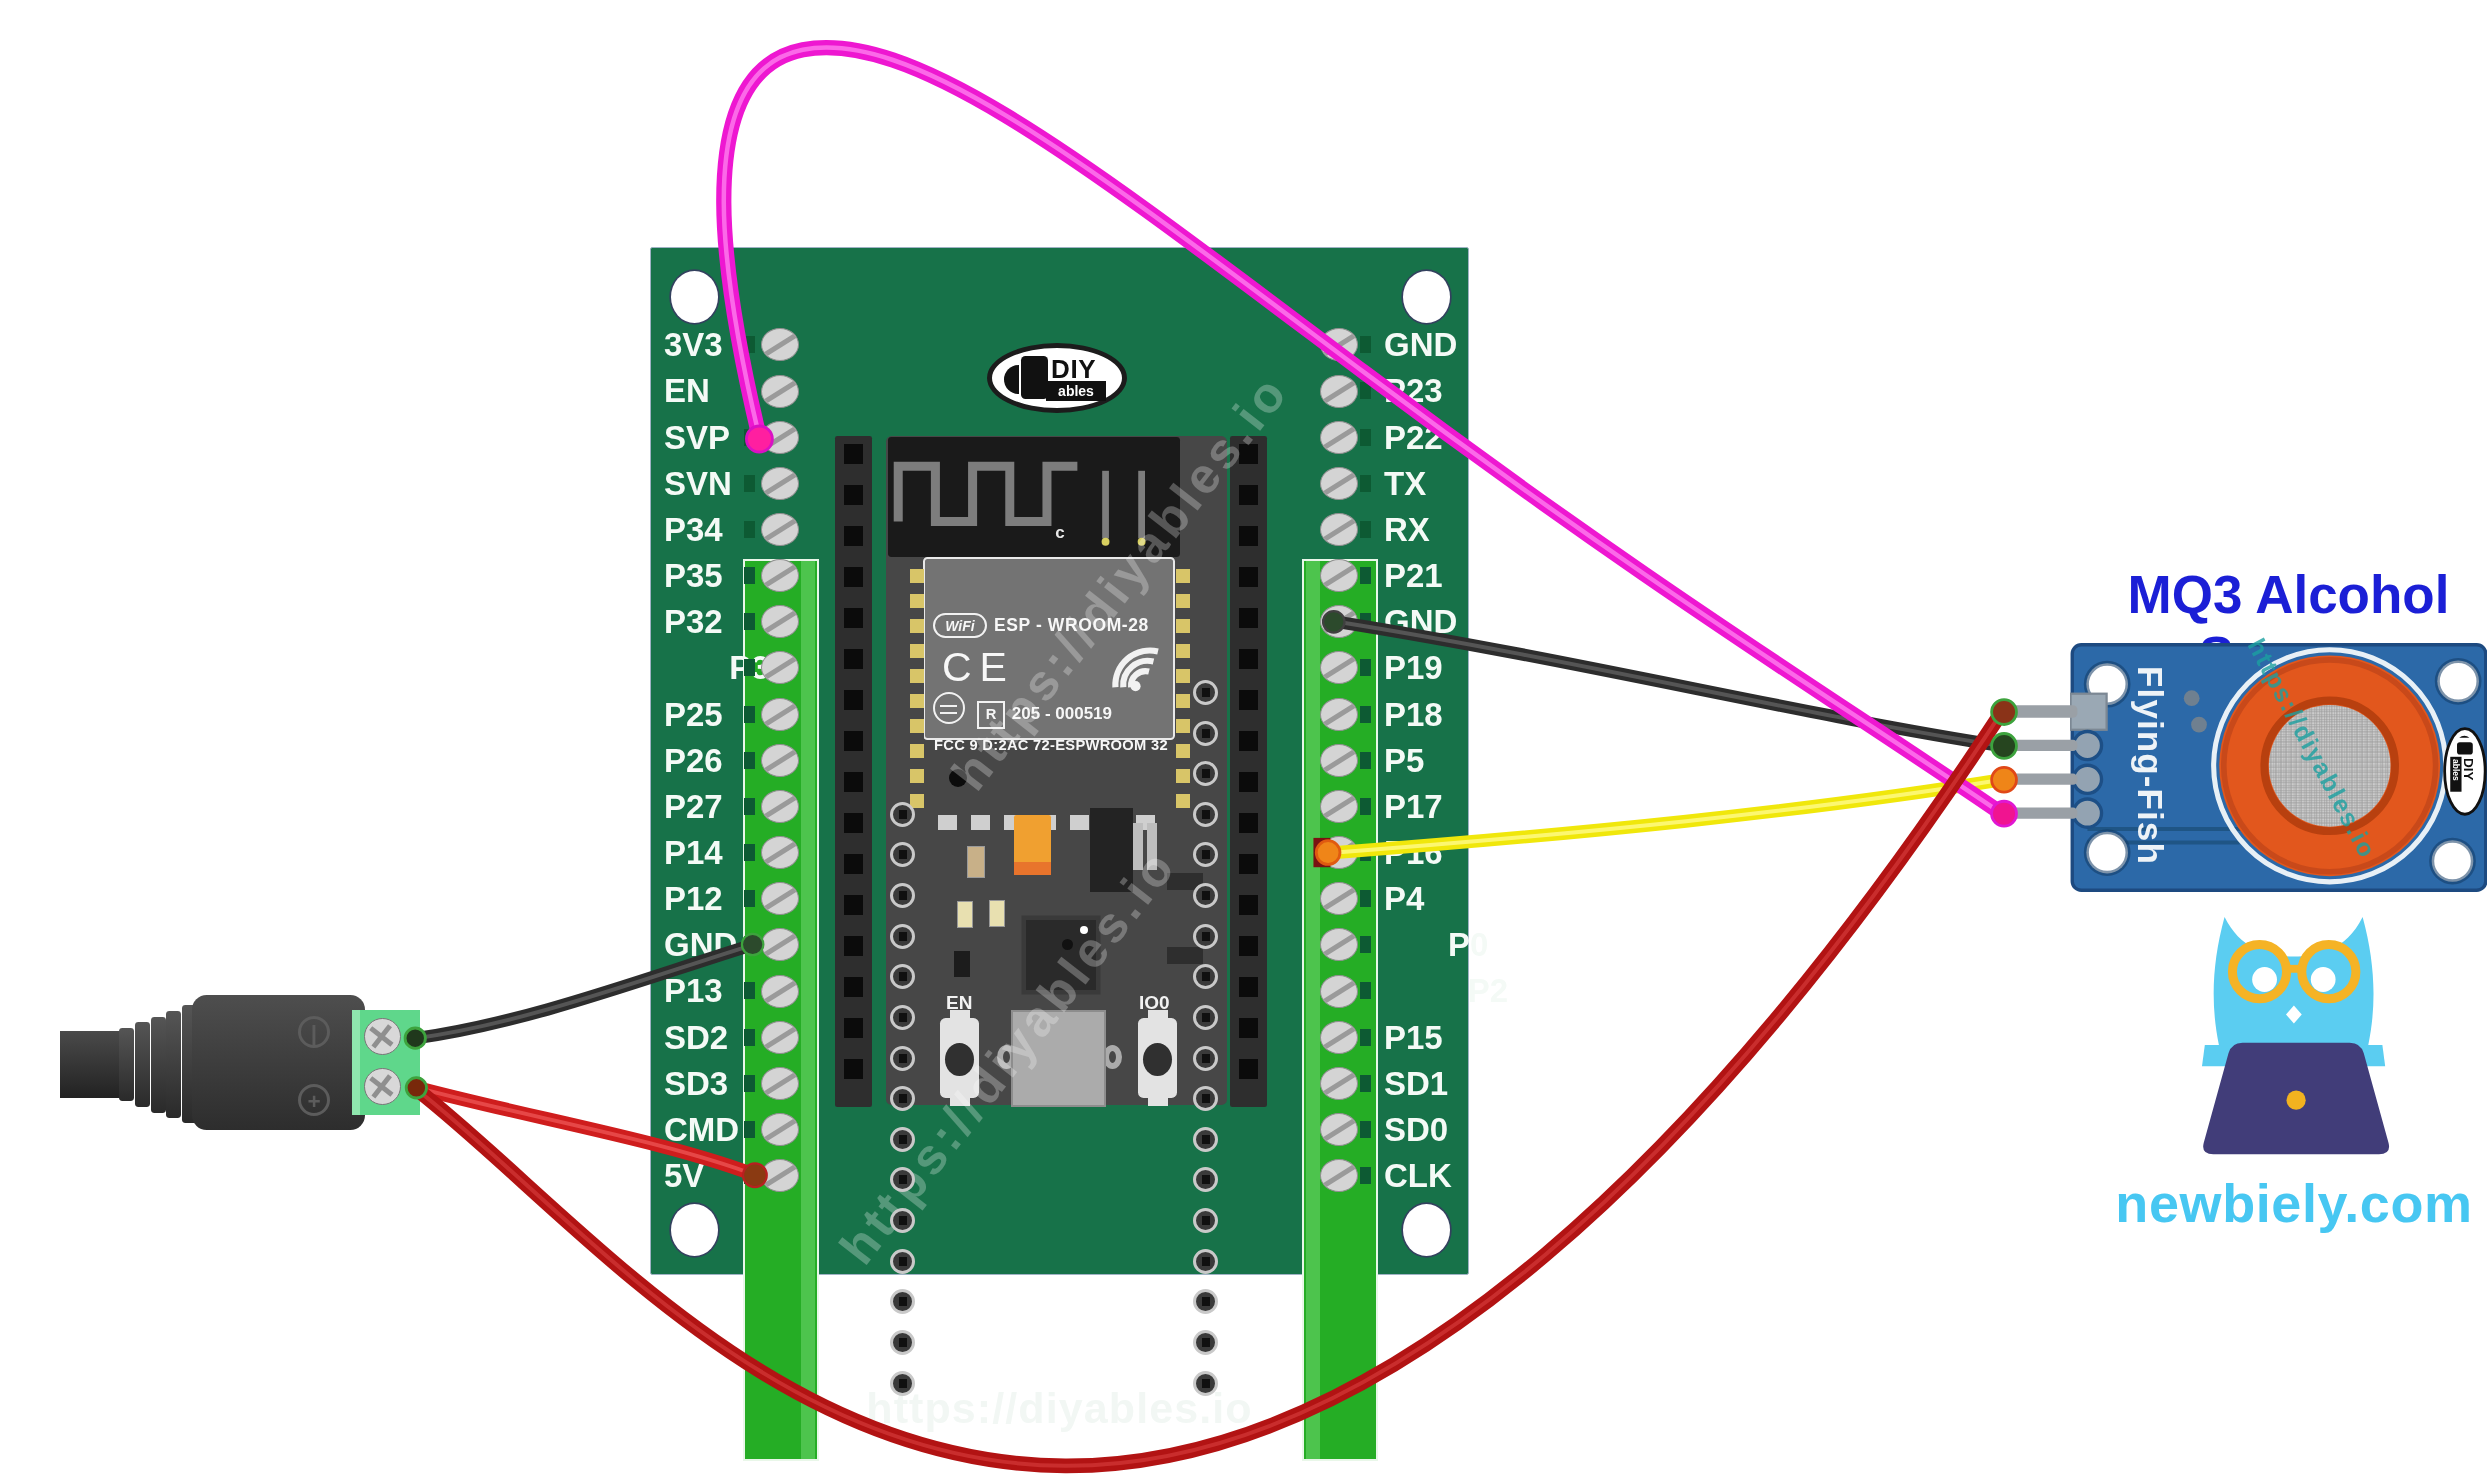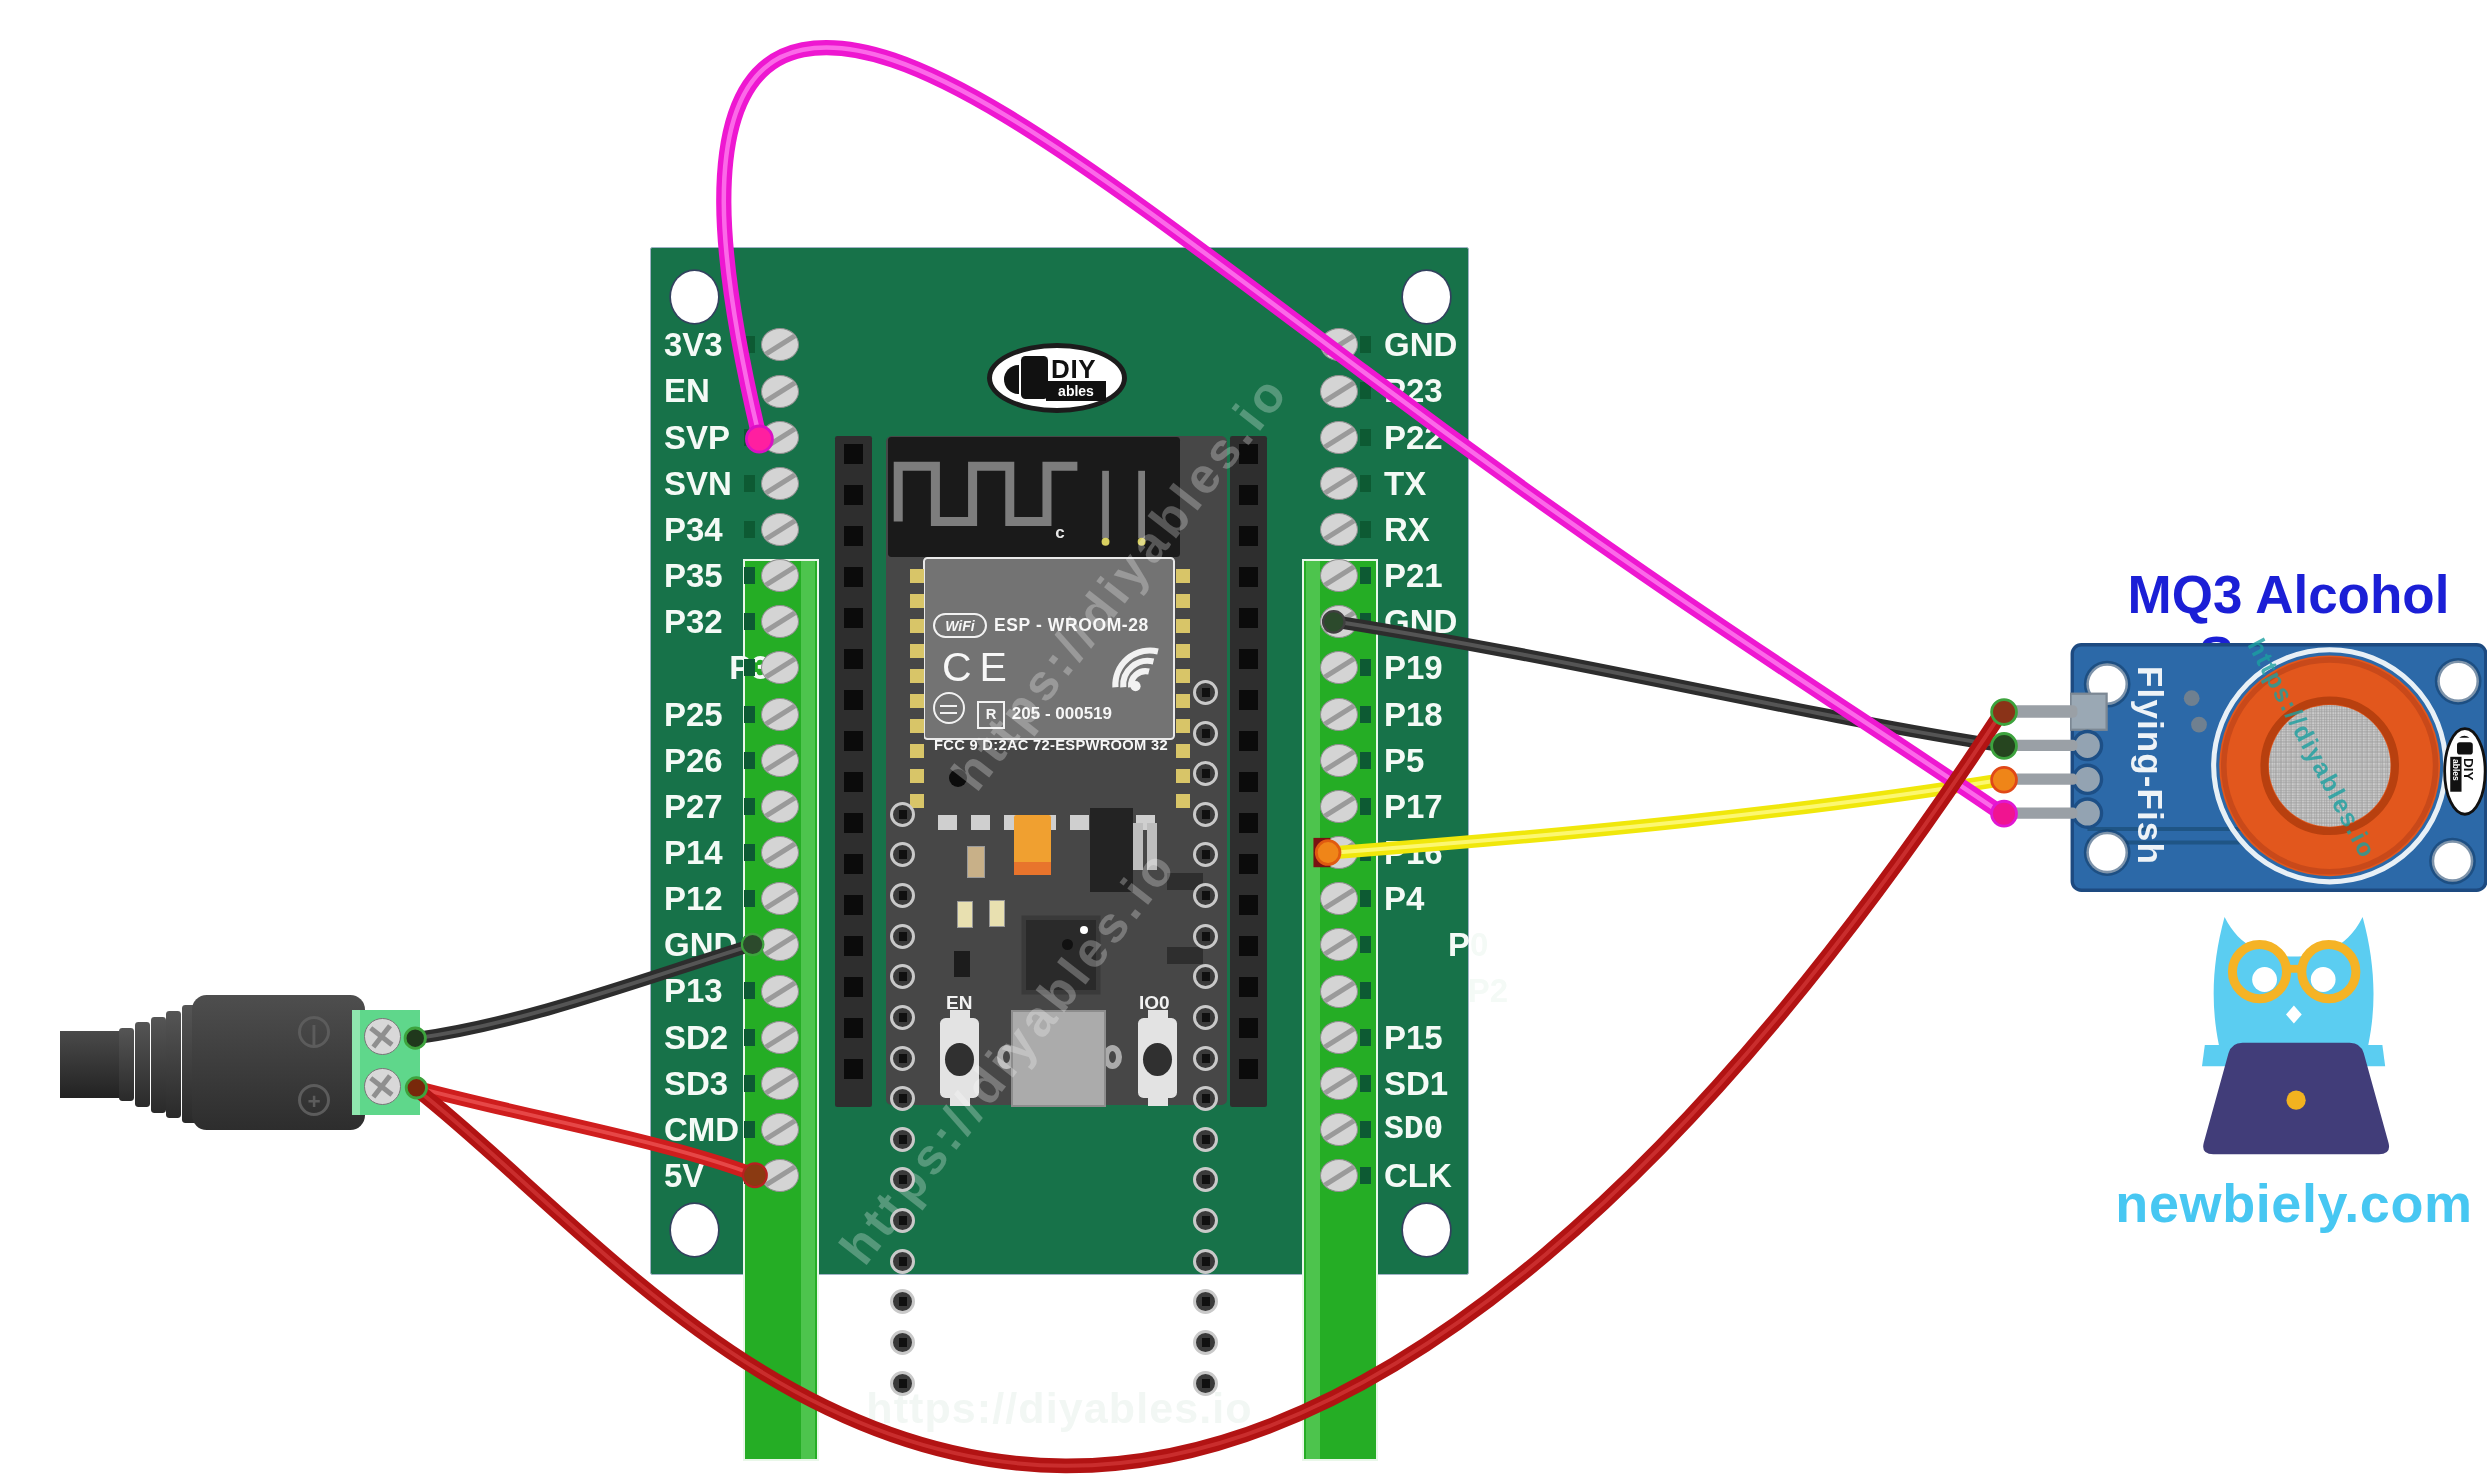--- a/index.html
+++ b/index.html
@@ -379,21 +379,21 @@
       <div class="pin-label" style="left:1340px;top:1020px;text-align:left;">P15</div>
       <div class="notch" style="left:1316px;top:1029px;"></div>
       <div class="screw" style="left:1276px;top:1021px;">
         <div class="slot"></div>
       </div>
       <div class="pin-label" style="left:1340px;top:1066px;text-align:left;">SD1</div>
       <div class="notch" style="left:1316px;top:1075px;"></div>
       <div class="screw" style="left:1276px;top:1067px;">
         <div class="slot"></div>
       </div>
-      <div class="pin-label" style="left:1340px;top:1112px;text-align:left;font-family:Liberation Mono, monospace;">SD0</div>
+      <div class="pin-label" style="left:1340px;top:1112px;text-align:left;">SD0</div>
       <div class="notch" style="left:1316px;top:1121px;"></div>
       <div class="screw" style="left:1276px;top:1113px;">
         <div class="slot"></div>
       </div>
       <div class="pin-label" style="left:1340px;top:1158px;text-align:left;">CLK</div>
       <div class="notch" style="left:1316px;top:1167px;"></div>
       <div class="screw" style="left:1276px;top:1159px;">
         <div class="slot"></div>
       </div>
       <div class="ring" style="left:846px;top:883px;"></div>

